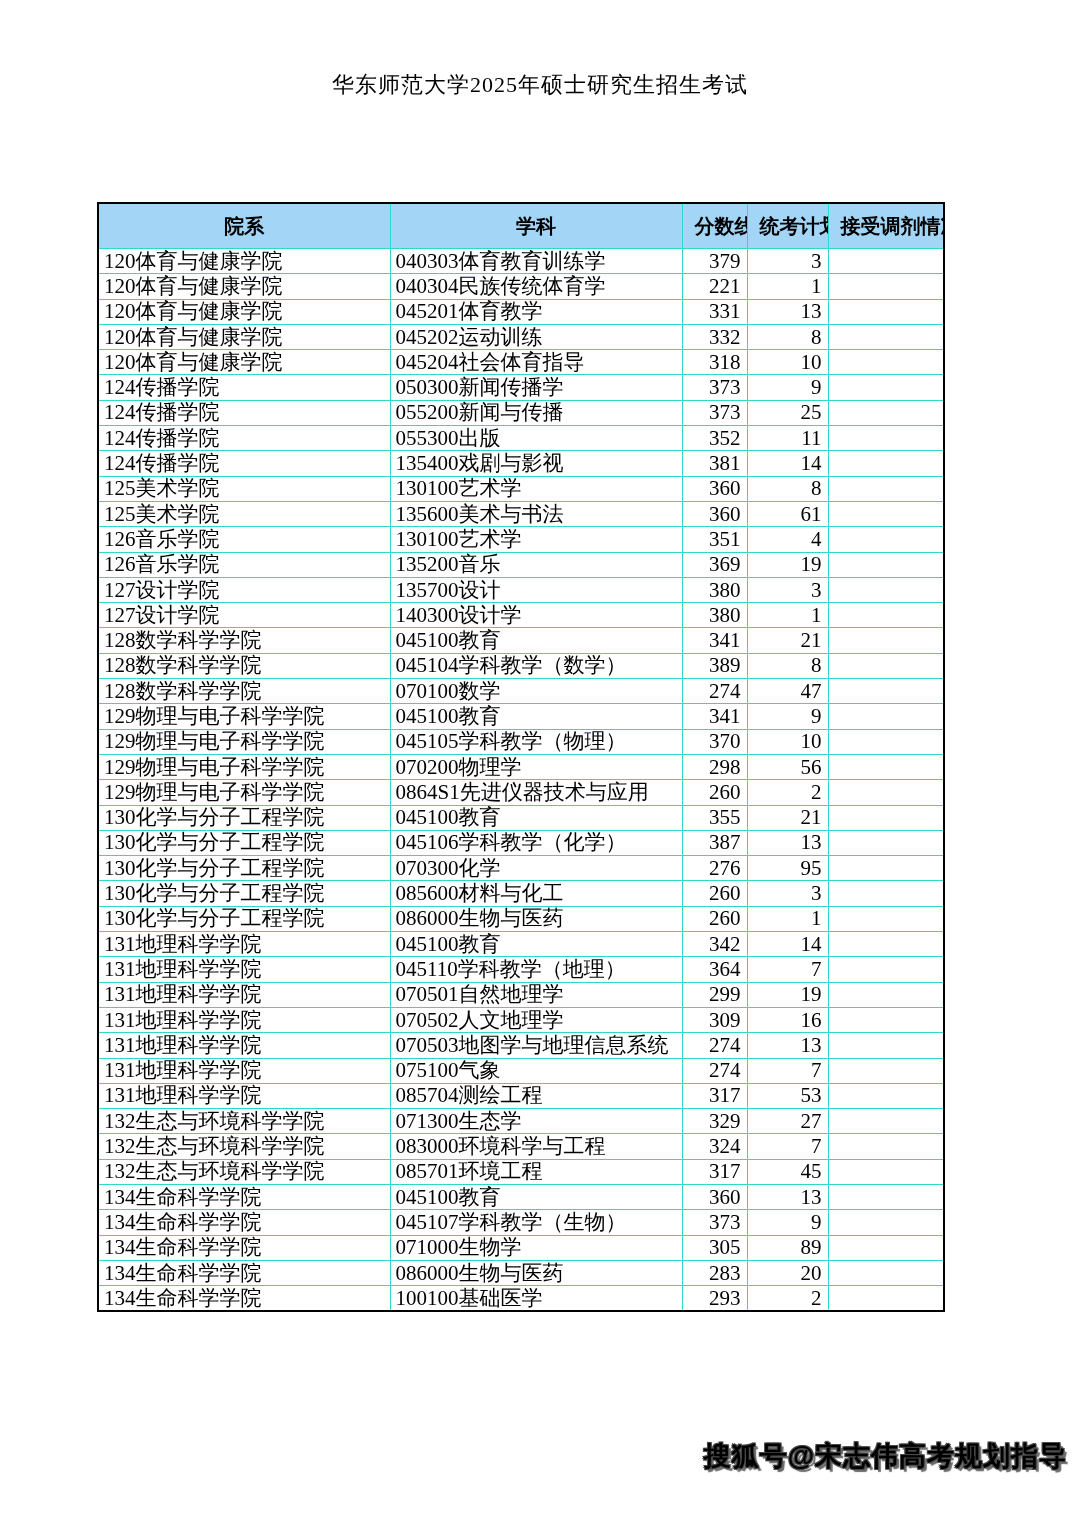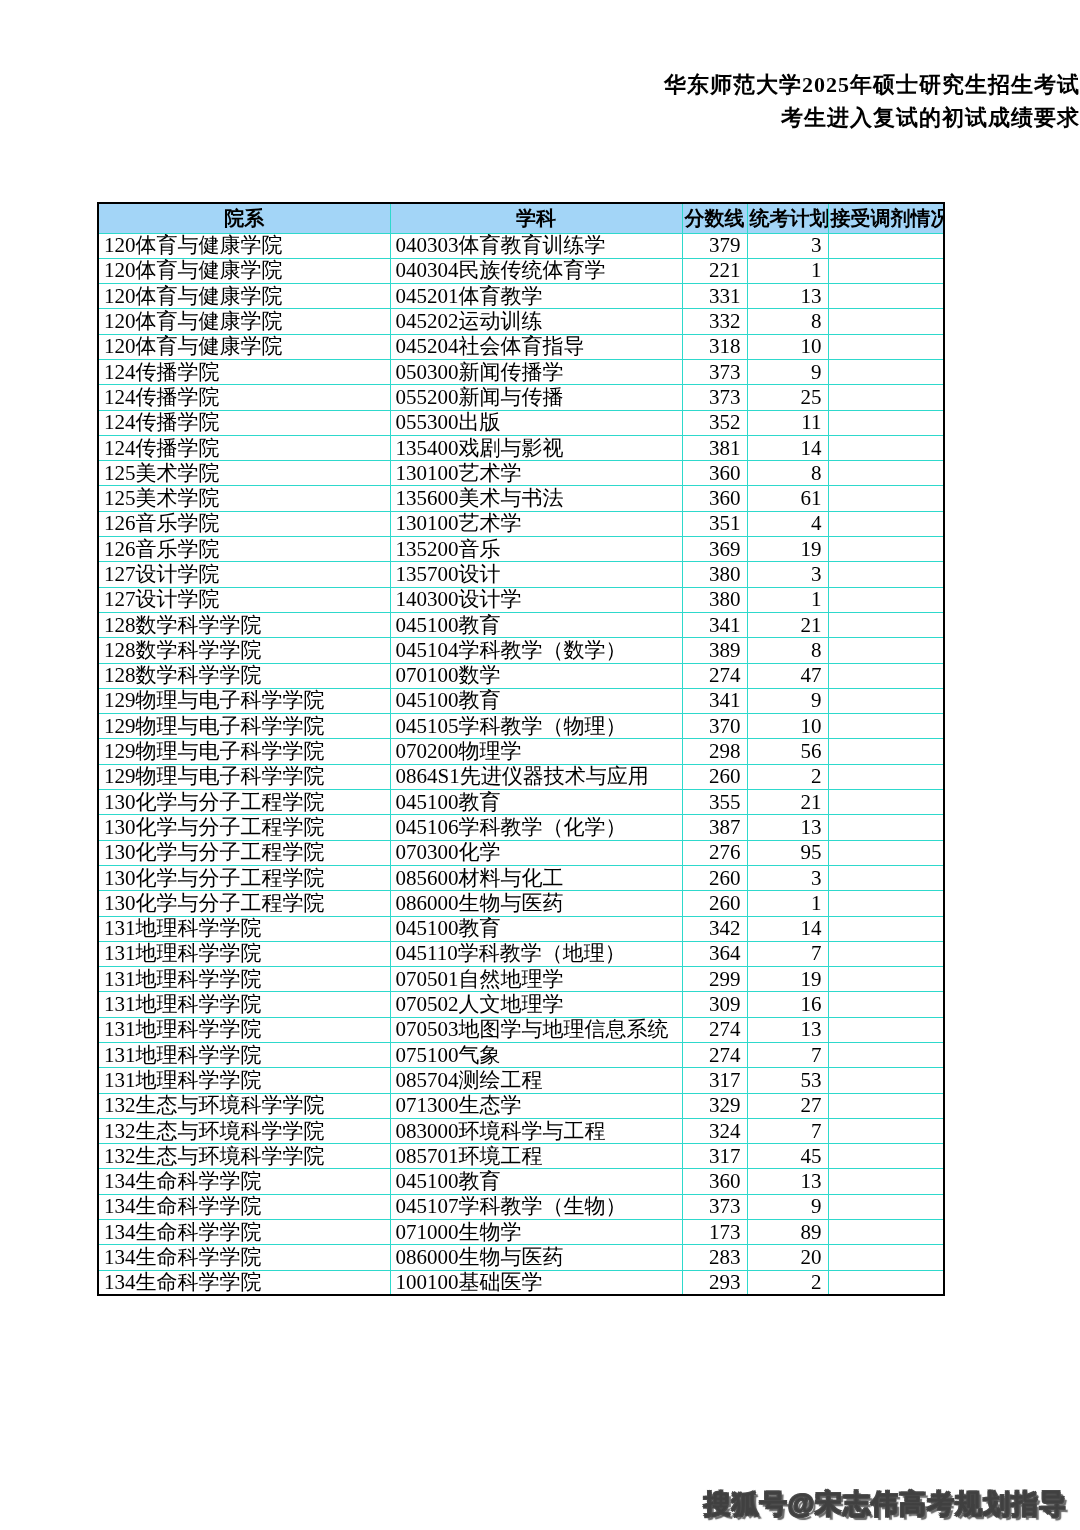--- a/index.html
+++ b/index.html
@@ -11,22 +11,22 @@
     background: #ffffff;
     overflow: hidden;
     font-family: "Liberation Serif", "DejaVu Serif", serif;
     color: #000;
   }
   .title-block {
     position: absolute;
     top: 68px;
     left: 0;
     width: 100%;
-    text-align: right;
-    font-weight: bold;
+    text-align: center;
+    font-weight: normal;
     font-size: 22px;
     line-height: 33px;
     letter-spacing: 1px;
   }
   table.score-table {
     position: absolute;
     left: 97px;
     top: 202px;
     width: 846px;
     border-collapse: collapse;
@@ -34,21 +34,21 @@
     border: 2.5px solid var(--outer-border, #000);
   }
   table.score-table th {
     height: 30px;
     background: var(--header-bg, #A3D5F7);
     font-family: "Liberation Sans", "DejaVu Sans", sans-serif;
     font-weight: 600;
     font-size: 20px;
     text-align: center;
     border: 1.5px solid var(--grid, #2ED9CC);
-    padding: 2px;
+    padding: 12px;
     line-height: 1;
     white-space: nowrap;
     overflow: hidden;
   }
   table.score-table td {
     height: 25.3px;
     font-size: 21px;
     line-height: 1;
     border: 1.5px solid var(--grid, #2ED9CC);
     padding: 0 5px;
@@ -63,43 +63,42 @@
     position: absolute;
     top: 1468px;
     left: 0;
     width: 100%;
     text-align: center;
     font-size: 16px;
     letter-spacing: 1px;
   }
   .watermark {
     position: absolute;
-    top: 1486px;
+    top: 1438px;
     right: 13px;
     font-size: 27px;
     font-weight: bold;
     font-family: "Liberation Sans", "DejaVu Sans", sans-serif;
-    color: #404040;
+    color: #000000;
     letter-spacing: 1px;
     text-shadow:
       -1px -1px 0 #4a4a4a,
        1px -1px 0 #4a4a4a,
       -1px  1px 0 #4a4a4a,
        1px  1px 0 #4a4a4a,
        3px  3px 1px #6a6a6a;
   }
 </style>
 </head>
 <body>
 
 <div class="page">
 
   <div class="title-block">
     <div>华东师范大学2025年硕士研究生招生考试</div>
-    <div>考生进入复试的初试成绩要求</div>
   </div>
 
   <table class="score-table">
     <colgroup>
       <col style="width:292px">
       <col style="width:292px">
       <col style="width:65px">
       <col style="width:81px">
       <col style="width:116px">
     </colgroup>
@@ -382,21 +381,21 @@
         <tr>
           <td>134生命科学学院</td>
           <td>045107学科教学（生物）</td>
           <td>373</td>
           <td>9</td>
           <td></td>
         </tr>
         <tr>
           <td>134生命科学学院</td>
           <td>071000生物学</td>
-          <td>173</td>
+          <td>305</td>
           <td>89</td>
           <td></td>
         </tr>
         <tr>
           <td>134生命科学学院</td>
           <td>086000生物与医药</td>
           <td>283</td>
           <td>20</td>
           <td></td>
         </tr>

